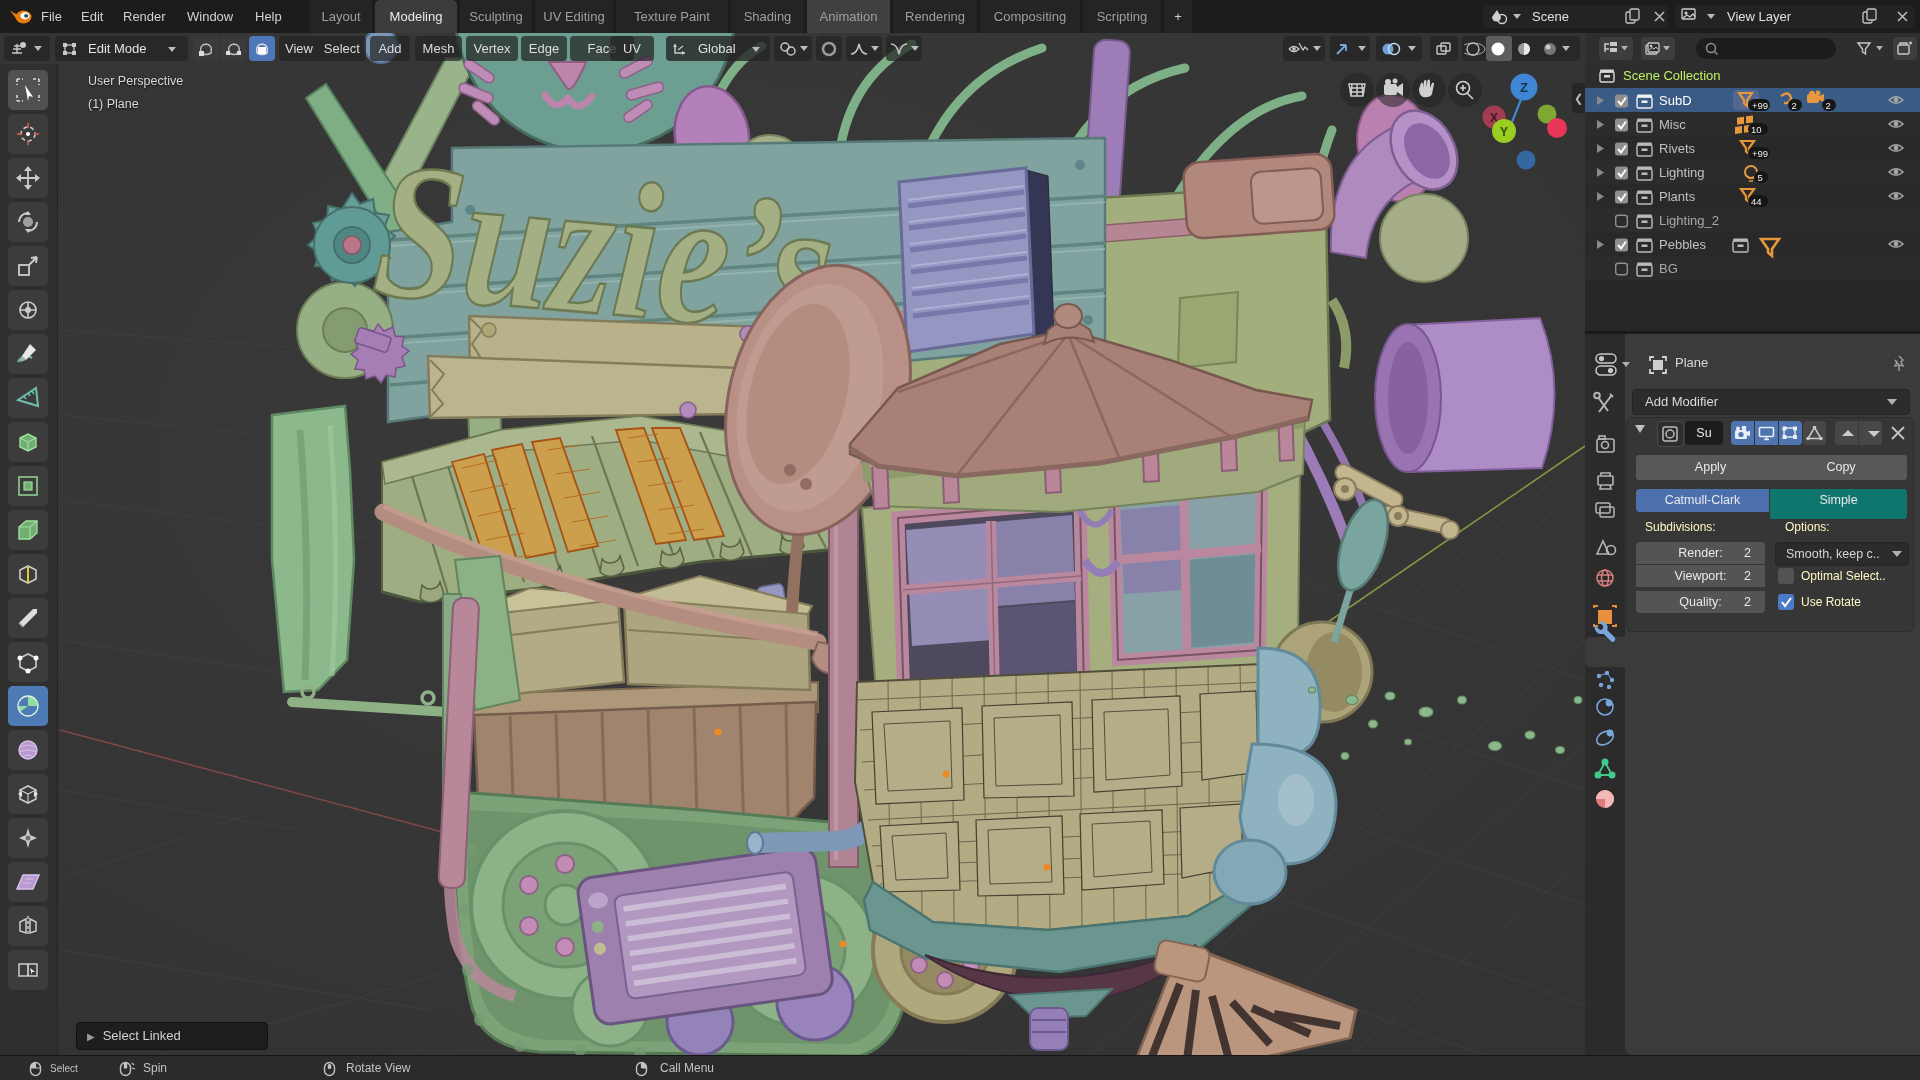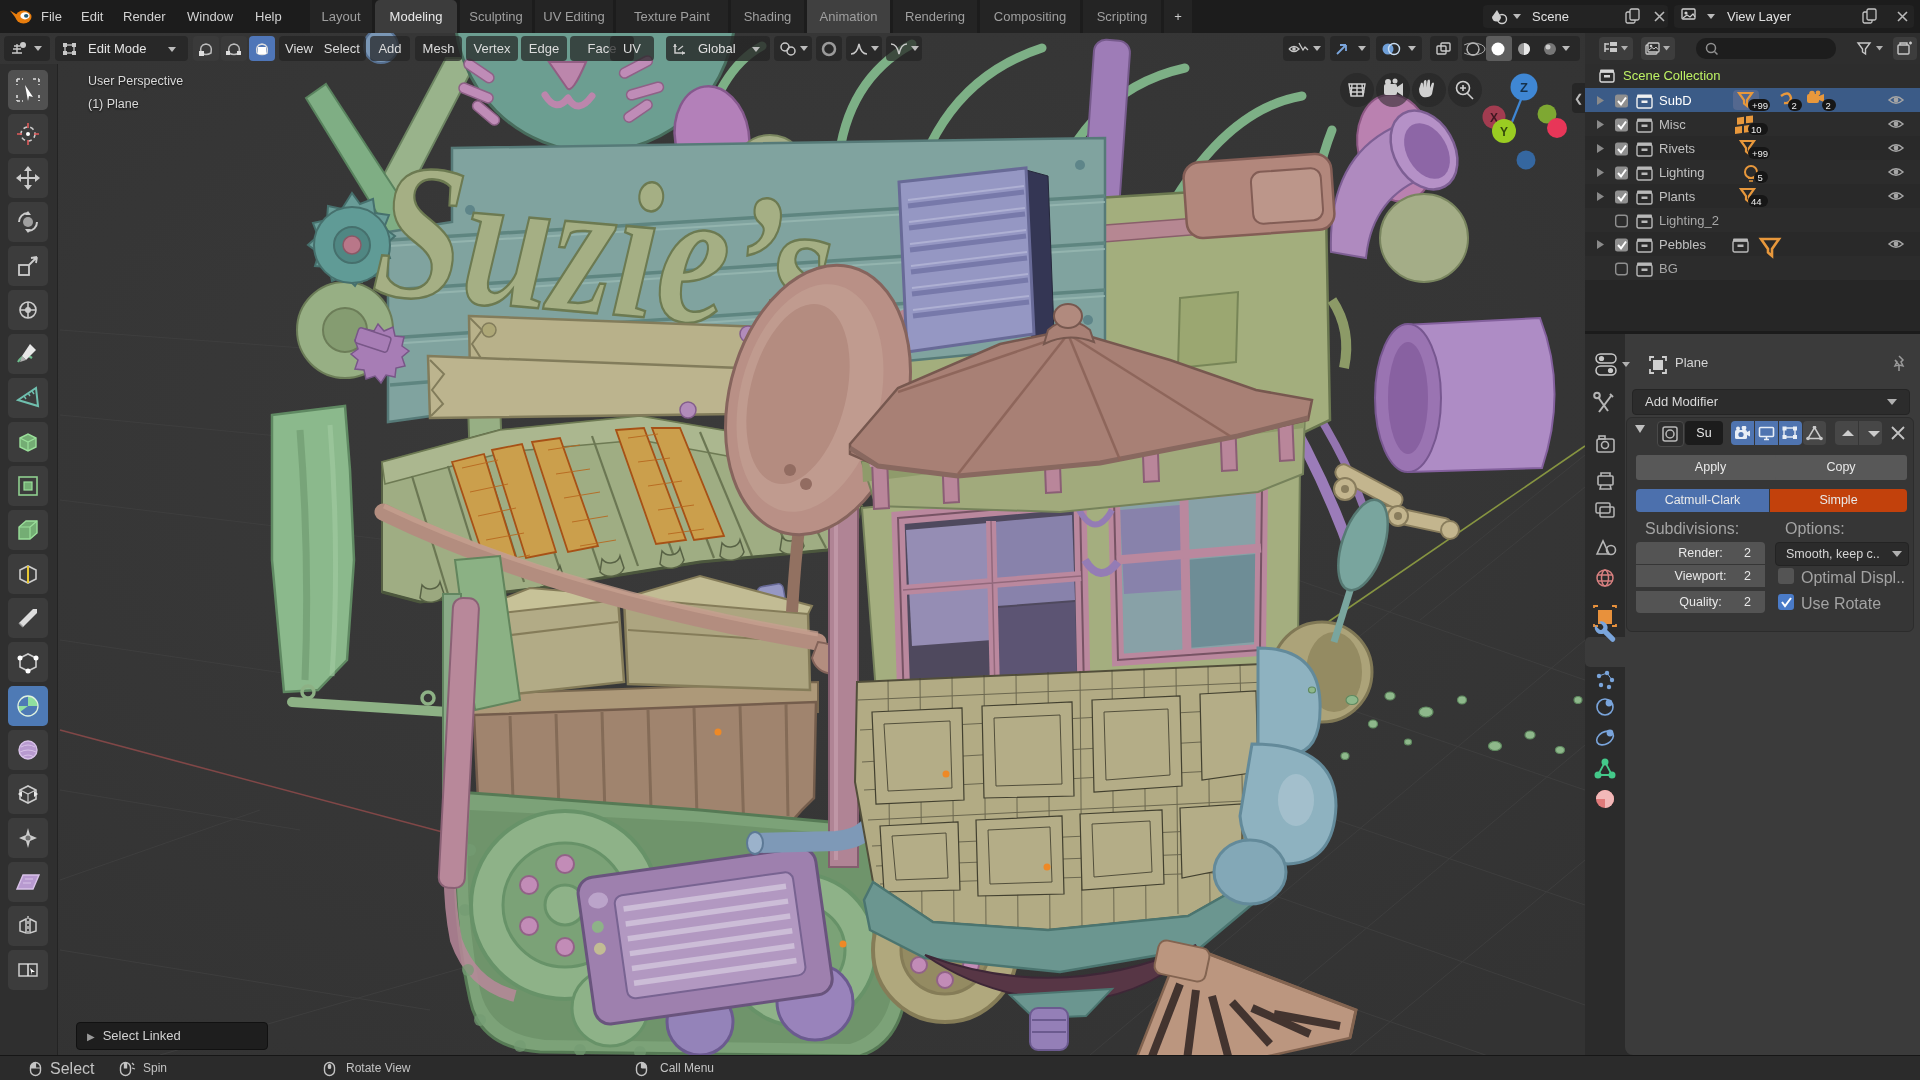--- a/index.html
+++ b/index.html
@@ -13,21 +13,21 @@
   #header2{position:absolute;left:0;top:33px;width:1585px;height:31px;}
   .chip{position:absolute;top:3px;height:25px;background:rgba(36,36,36,0.72);border-radius:4px;
     color:#dcdcdc;font-size:13px;line-height:25px;text-align:center;}
   #toolrail{position:absolute;left:0;top:64px;width:57px;height:991px;background:#2f2f2f;border-right:1px solid #232323;}
   .tool{position:absolute;left:8px;width:40px;height:40px;background:#3c3c3c;border-radius:5px;}
   #rightpanel{position:absolute;left:1585px;top:33px;width:335px;height:1022px;background:#282828;}
   #statusbar{position:absolute;left:0;top:1055px;width:1920px;height:25px;background:#2b2b2b;border-top:1px solid #161616;
     color:#c3c3c3;font-size:12px;line-height:25px;}
   .ol-row{position:absolute;left:0;width:335px;height:24px;font-size:13px;color:#c8c8c8;line-height:24px;}
   .pbtn{position:absolute;background:#585858;border-radius:3px;color:#e9e9e9;font-size:12.5px;text-align:center;}
-  .vlab{position:absolute;color:#a3a3a3;font-size:16px;}
+  .vlab{position:absolute;color:#fef9c3;font-size:12px;}
 </style>
 </head>
 <body>
 <div id="viewport">
 <svg width="1585" height="1022" viewBox="0 33 1585 1022" style="position:absolute;left:0;top:0;filter:saturate(0.9) brightness(0.97)">
 <defs>
 <radialGradient id="bgg" cx="45%" cy="40%" r="75%">
   <stop offset="0%" stop-color="#3c3c3c"></stop>
           <stop offset="100%" stop-color="#353535"></stop>
 </radialGradient>
@@ -1000,32 +1000,32 @@
 <svg class="abs" style="left:255px;top:396px" width="42" height="9" viewBox="0 0 42 9">
   <path d="M2,7 l12,0 l-6,-6 z" fill="#cccccc"></path>
       <path d="M28,2 l12,0 l-6,6 z" fill="#cccccc"></path>
 </svg>
 <svg class="abs" style="left:305px;top:392px" width="16" height="16" viewBox="0 0 16 16">
   <path d="M2,2 L14,14 M14,2 L2,14" stroke="#c3c3c3" stroke-width="1.8"></path>
 </svg>
 <div class="pbtn" style="left:51px;top:422px;width:149px;height:25px;line-height:25px">Apply</div>
 <div class="pbtn" style="left:190px;top:422px;width:132px;height:25px;line-height:25px">Copy</div>
 <div class="pbtn" style="left:51px;top:456px;width:133px;height:23px;line-height:23px;background:#4c70ad;border-radius:4px 0 0 4px">Catmull-Clark</div>
-<div class="pbtn" style="left:185px;top:456px;width:137px;height:23px;line-height:23px;background:#c2410c;border-radius:0 4px 4px 0">Simple</div>
+<div class="pbtn" style="left:185px;top:456px;width:137px;height:30px;line-height:23px;background:#0f766e;border-radius:0 4px 4px 0">Simple</div>
 <div class="vlab" style="left:60px;top:487px">Subdivisions:</div>
 <div class="vlab" style="left:200px;top:487px">Options:</div>
 <div class="pbtn" style="left:51px;top:509px;width:129px;height:22px;line-height:22px;background:#545454;border-radius:4px 4px 0 0">Render:<span style="position:absolute;right:14px;top:0">2</span></div>
 <div class="pbtn" style="left:51px;top:532px;width:129px;height:22px;line-height:22px;background:#545454;border-radius:0">Viewport:<span style="position:absolute;right:14px;top:0">2</span></div>
 <div class="pbtn" style="left:51px;top:558px;width:129px;height:22px;line-height:22px;background:#545454;border-radius:0 0 4px 4px">Quality:<span style="position:absolute;right:14px;top:0">2</span></div>
 <div class="abs" style="left:190px;top:509px;width:132px;height:22px;background:#2b2b2b;border:1px solid #232323;border-radius:4px;color:#d5d5d5;font-size:12.5px;line-height:22px"><span style="margin-left:10px">Smooth, keep c..</span></div>
 <svg class="abs" style="left:306px;top:517px" width="12" height="8" viewBox="0 0 12 8">
       <path d="M1,1 l10,0 l-5,6 z" fill="#b0b0b0"></path>
     </svg>
 <div class="abs" style="left:193px;top:535px;width:16px;height:16px;background:#545454;border-radius:3px"></div>
-<div class="vlab" style="left:216px;top:536px">Optimal Displ..</div>
+<div class="vlab" style="left:216px;top:536px">Optimal Select..</div>
 <div class="abs" style="left:193px;top:561px;width:16px;height:16px;background:#4a7bc8;border-radius:3px"></div>
 <svg class="abs" style="left:195px;top:564px" width="13" height="11" viewBox="0 0 13 11">
       <path d="M2,5 l3,4 l6,-8" stroke="#ffffff" stroke-width="2" fill="none"></path>
     </svg>
 <div class="vlab" style="left:216px;top:562px">Use Rotate</div>
 <div class="abs" style="left:0;top:604px;width:40px;height:30px;background:#3b3b3b;border-radius:5px 0 0 5px"></div>
 <svg class="abs" style="left:0;top:355px" width="40" height="430" viewBox="0 0 40 430">
   <g stroke="#b5b5b5" stroke-width="2" fill="none">
     <path d="M13,9 l10,14"></path>
         <path d="M26,8 l-12,16"></path>
@@ -1087,21 +1087,21 @@
         <path d="M20,402 a9,9 0 0 0 -9,9 l9,0 Z" fill="#f2b8b8"></path>
   </g>
 </svg>
 </div>
 <div id="statusbar">
 <svg class="abs" style="left:28px;top:5px" width="16" height="16" viewBox="0 0 16 16">
   <rect x="2.5" y="1.5" width="10" height="13" rx="5" fill="none" stroke="#c3c3c3" stroke-width="1.4"></rect>
   <path d="M7.5,1.5 L7.5,7 M2.5,7 L12.5,7" stroke="#c3c3c3" stroke-width="1.2"></path>
   <path d="M2.5,6 a5,5 0 0 1 5,-4.5 l0,5.5 l-5,0 Z" fill="#c3c3c3"></path>
 </svg>
-<div class="abs" style="left:50px;top:0;font-size:16px">Select</div>
+<div class="abs" style="left:50px;top:0;font-size:10px">Select</div>
 <svg class="abs" style="left:118px;top:5px" width="20" height="16" viewBox="0 0 20 16">
   <rect x="2.5" y="1.5" width="10" height="13" rx="5" fill="none" stroke="#c3c3c3" stroke-width="1.4"></rect>
   <rect x="5.8" y="1.5" width="3.4" height="6" fill="#c3c3c3"></rect>
   <path d="M14,2 l2,2 m-2,3 l3,1" stroke="#c3c3c3" stroke-width="1.2"></path>
 </svg>
 <div class="abs" style="left:143px;top:0;font-size:12px">Spin</div>
 <svg class="abs" style="left:322px;top:5px" width="16" height="16" viewBox="0 0 16 16">
   <rect x="2.5" y="1.5" width="10" height="13" rx="5" fill="none" stroke="#c3c3c3" stroke-width="1.4"></rect>
   <rect x="5.8" y="3" width="3.4" height="5" rx="1.5" fill="#c3c3c3"></rect>
 </svg>

